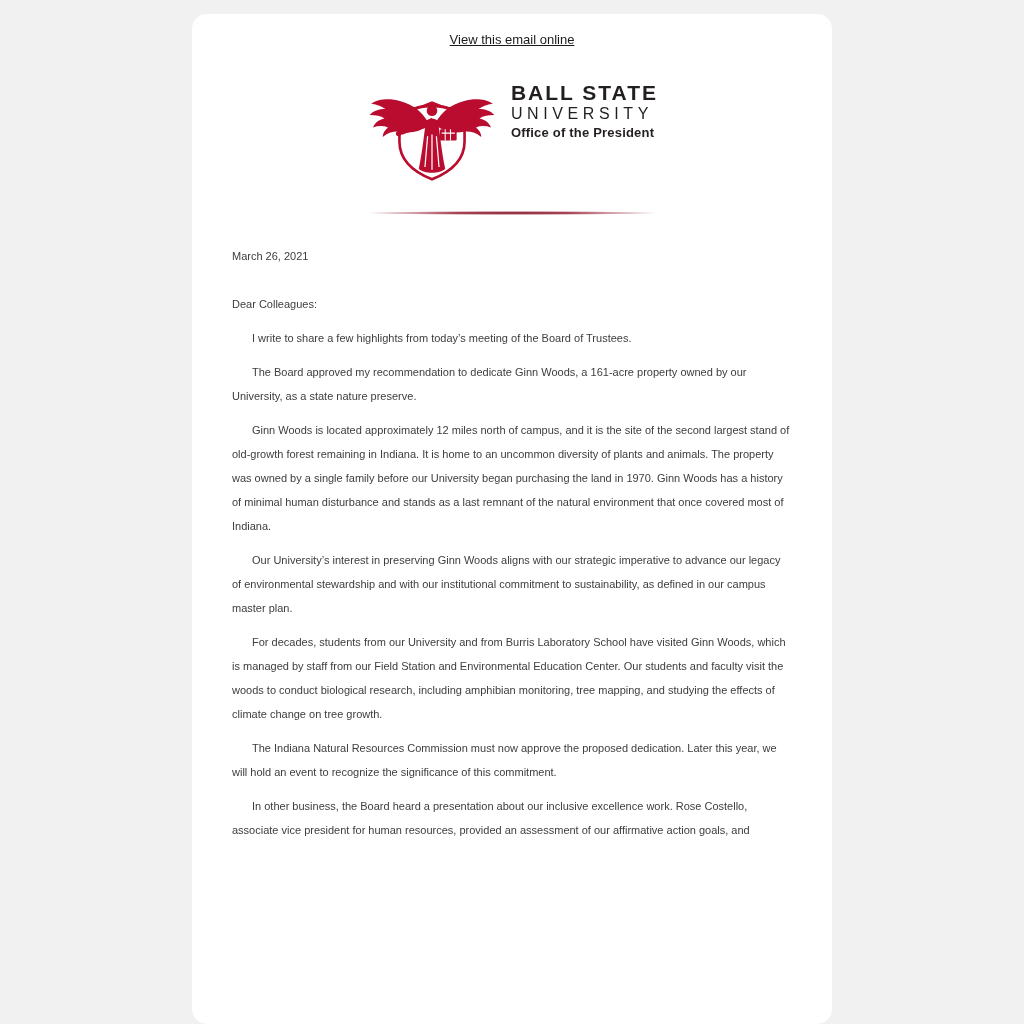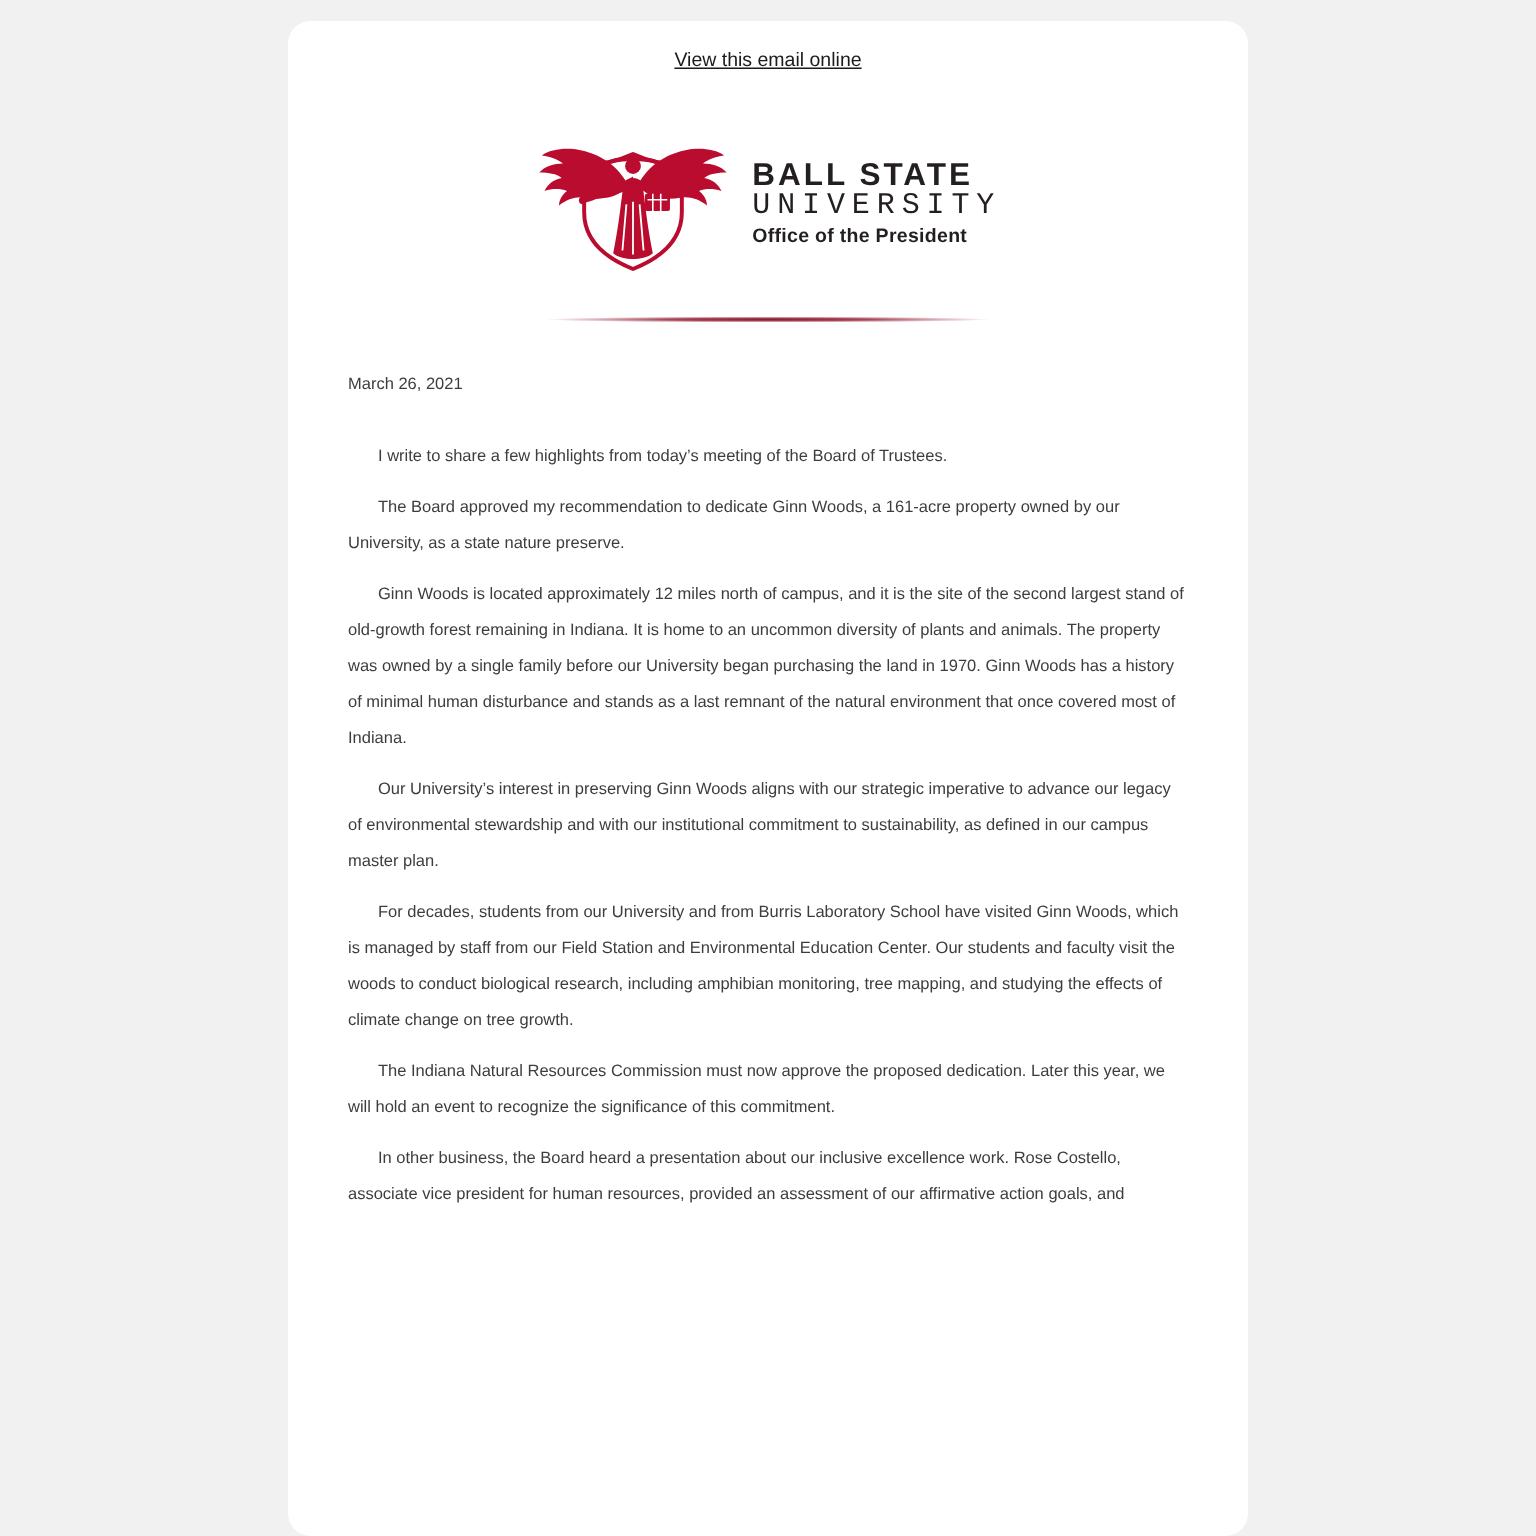--- a/index.html
+++ b/index.html
@@ -21,30 +21,30 @@
     background:#ffffff;
     padding-top:16px;
     border-radius:15px;
   }
   .view-online-row{text-align:center;}
   .view-online-row a{
     color:#1b1b1b;font-size:13px;line-height:20px;
     text-decoration:underline;cursor:pointer;
   }
   .logo-row{
-    display:flex;justify-content:center;align-items:center;
+    display:flex;justify-content:center;align-items:flex-start;
     gap:13px;margin-top:31px;height:106px;
   }
   .emblem{width:132px;height:106px;flex:0 0 auto;}
   .wordmark{display:flex;flex-direction:column;color:var(--ink);}
   .wordmark .l1{
     font-size:21px;font-weight:700;letter-spacing:2px;line-height:23px;
   }
   .wordmark .l2{
-    font-size:20px;font-weight:500;letter-spacing:4.6px;line-height:19px;font-family:Liberation Mono, monospace;
+    font-size:16px;font-weight:500;letter-spacing:4.6px;line-height:19px;
   }
   .wordmark .l3{
     font-size:13px;font-weight:700;letter-spacing:0.2px;margin-top:2px;
   }
   .divider{
     width:296px;height:4px;margin:24px auto 0;
     background:radial-gradient(closest-side,#7e2231 0%,#a84456 45%,rgba(168,68,86,0) 100%);
   }
   .letter{
     padding:29px 40px 0;
@@ -91,20 +91,21 @@
       <span class="l1">BALL STATE</span>
       <span class="l2">UNIVERSITY</span>
       <span class="l3">Office of the President</span>
     </div>
   </div>
 
   <div class="divider"></div>
 
   <div class="letter">
     <p class="date">March 26, 2021</p>
+    <p class="salutation">Dear Colleagues:</p>
     <p class="body-par">I write to share a few highlights from today’s meeting of the Board of Trustees.</p>
     <p class="body-par">The Board approved my recommendation to dedicate Ginn Woods, a 161-acre property owned by our University, as a state nature preserve.</p>
     <p class="body-par">Ginn Woods is located approximately 12 miles north of campus, and it is the site of the second largest stand of old-growth forest remaining in Indiana. It is home to an uncommon diversity of plants and animals. The property was owned by a single family before our University began purchasing the land in 1970. Ginn Woods has a history of minimal human disturbance and stands as a last remnant of the natural environment that once covered most of Indiana.</p>
     <p class="body-par">Our University’s interest in preserving Ginn Woods aligns with our strategic imperative to advance our legacy of environmental stewardship and with our institutional commitment to sustainability, as defined in our campus master plan.</p>
     <p class="body-par">For decades, students from our University and from Burris Laboratory School have visited Ginn Woods, which is managed by staff from our Field Station and Environmental Education Center. Our students and faculty visit the woods to conduct biological research, including amphibian monitoring, tree mapping, and studying the effects of climate change on tree growth.</p>
     <p class="body-par">The Indiana Natural Resources Commission must now approve the proposed dedication. Later this year, we will hold an event to recognize the significance of this commitment.</p>
     <p class="body-par">In other business, the Board heard a presentation about our inclusive excellence work. Rose Costello, associate vice president for human resources, provided an assessment of our affirmative action goals, and</p>
   </div>
 
 </div>

